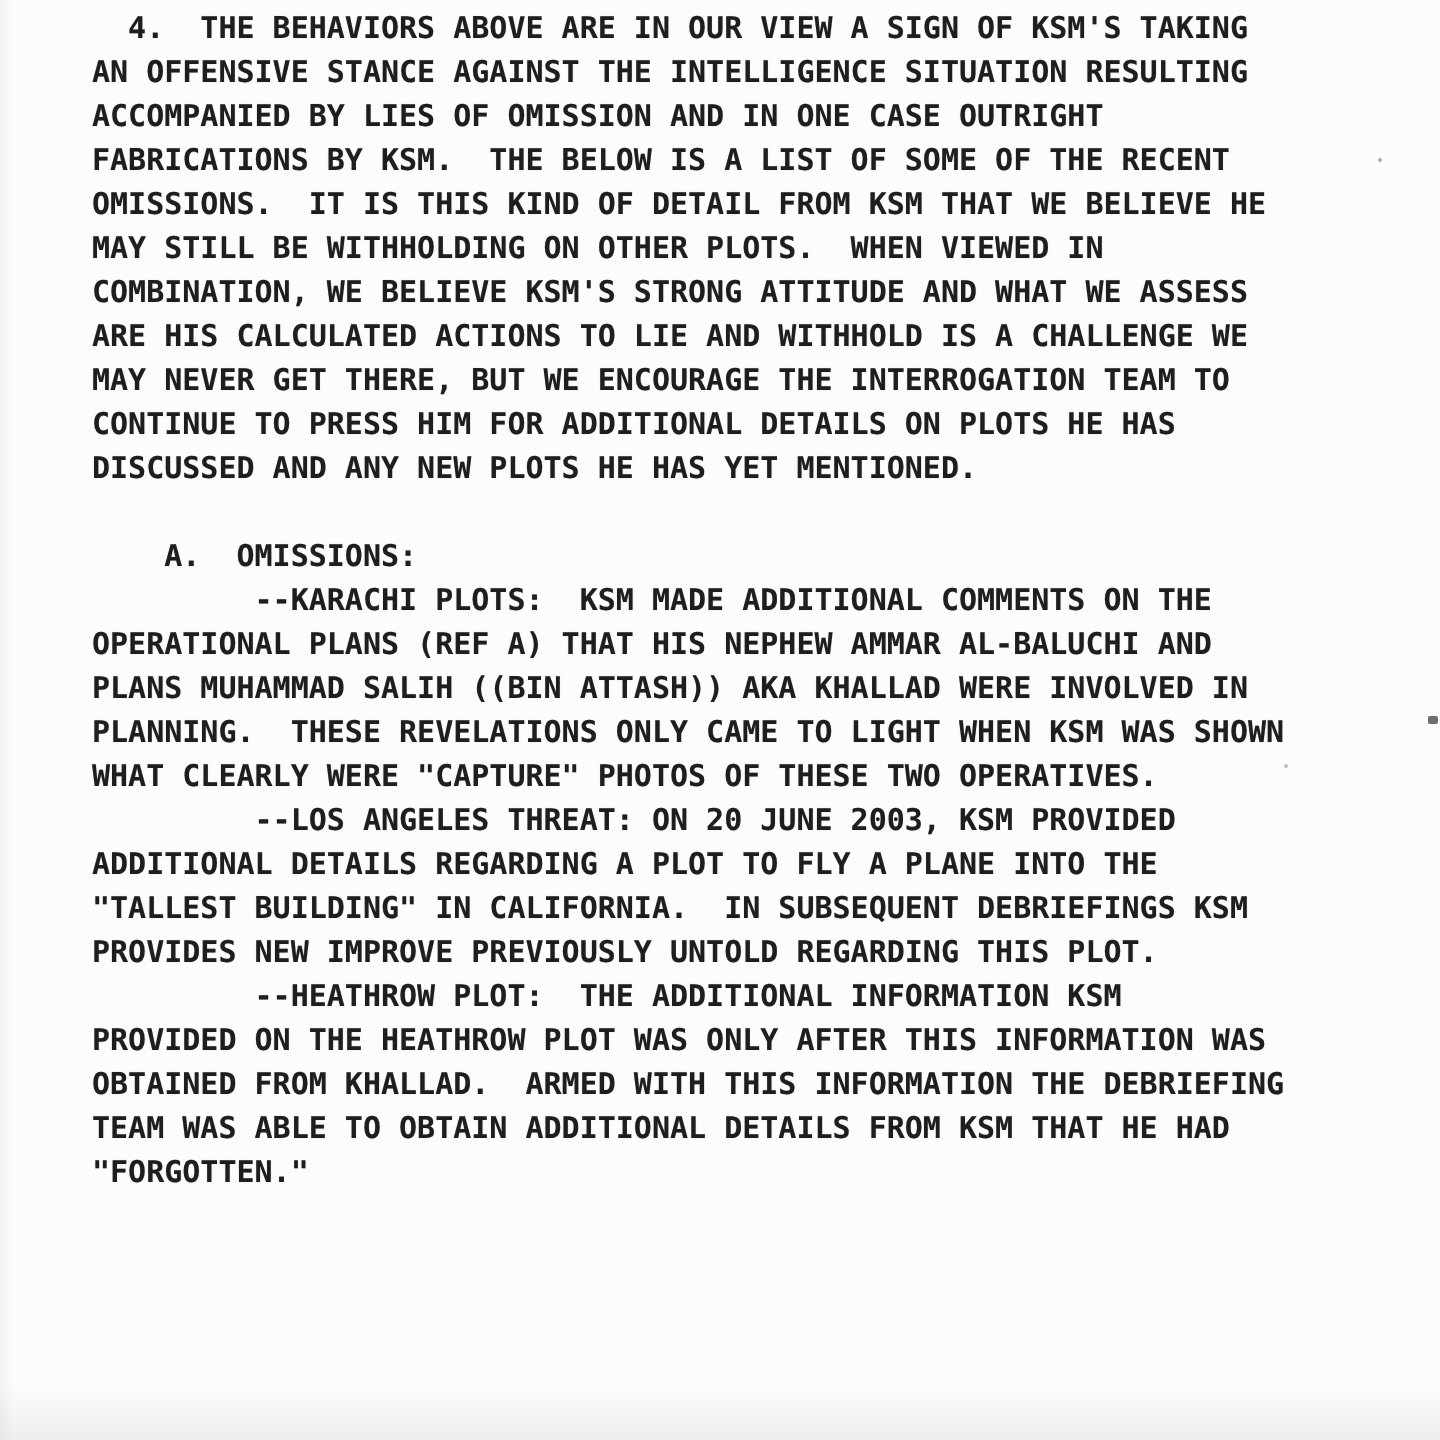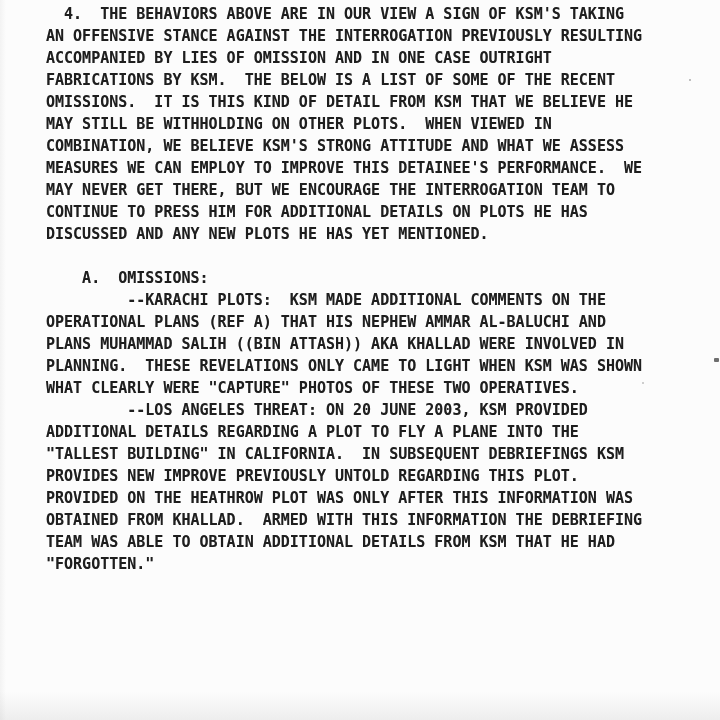--- a/index.html
+++ b/index.html
@@ -75,29 +75,29 @@
 </style>
 </head>
 <body>
 
 <div class="page">
 
   <div class="doc">
 
     <div>
       <div class="line">  4.  THE BEHAVIORS ABOVE ARE IN OUR VIEW A SIGN OF KSM'S TAKING</div>
-      <div class="line">AN OFFENSIVE STANCE AGAINST THE INTERROGATION PREVIOUSLY RESULTING</div>
+      <div class="line">AN OFFENSIVE STANCE AGAINST THE INTELLIGENCE SITUATION RESULTING</div>
       <div class="line">ACCOMPANIED BY LIES OF OMISSION AND IN ONE CASE OUTRIGHT</div>
       <div class="line">FABRICATIONS BY KSM.  THE BELOW IS A LIST OF SOME OF THE RECENT</div>
       <div class="line">OMISSIONS.  IT IS THIS KIND OF DETAIL FROM KSM THAT WE BELIEVE HE</div>
       <div class="line">MAY STILL BE WITHHOLDING ON OTHER PLOTS.  WHEN VIEWED IN</div>
       <div class="line">COMBINATION, WE BELIEVE KSM'S STRONG ATTITUDE AND WHAT WE ASSESS</div>
+      <div class="line">ARE HIS CALCULATED ACTIONS TO LIE AND WITHHOLD IS A CHALLENGE WE</div>
 
 
-      <div class="line">MEASURES WE CAN EMPLOY TO IMPROVE THIS DETAINEE'S PERFORMANCE.  WE</div>
       <div class="line">MAY NEVER GET THERE, BUT WE ENCOURAGE THE INTERROGATION TEAM TO</div>
       <div class="line">CONTINUE TO PRESS HIM FOR ADDITIONAL DETAILS ON PLOTS HE HAS</div>
       <div class="line">DISCUSSED AND ANY NEW PLOTS HE HAS YET MENTIONED.</div>
     </div>
 
     <div class="spacer"></div>
 
     <div>
       <div class="line">    A.  OMISSIONS:</div>
 
@@ -105,20 +105,21 @@
       <div class="line">OPERATIONAL PLANS (REF A) THAT HIS NEPHEW AMMAR AL-BALUCHI AND</div>
       <div class="line">PLANS MUHAMMAD SALIH ((BIN ATTASH)) AKA KHALLAD WERE INVOLVED IN</div>
       <div class="line">PLANNING.  THESE REVELATIONS ONLY CAME TO LIGHT WHEN KSM WAS SHOWN</div>
       <div class="line">WHAT CLEARLY WERE "CAPTURE" PHOTOS OF THESE TWO OPERATIVES.</div>
 
       <div class="line">         --LOS ANGELES THREAT: ON 20 JUNE 2003, KSM PROVIDED</div>
       <div class="line">ADDITIONAL DETAILS REGARDING A PLOT TO FLY A PLANE INTO THE</div>
       <div class="line">"TALLEST BUILDING" IN CALIFORNIA.  IN SUBSEQUENT DEBRIEFINGS KSM</div>
       <div class="line">PROVIDES NEW IMPROVE PREVIOUSLY UNTOLD REGARDING THIS PLOT.</div>
 
+      <div class="line">         --HEATHROW PLOT:  THE ADDITIONAL INFORMATION KSM</div>
       <div class="line">PROVIDED ON THE HEATHROW PLOT WAS ONLY AFTER THIS INFORMATION WAS</div>
       <div class="line">OBTAINED FROM KHALLAD.  ARMED WITH THIS INFORMATION THE DEBRIEFING</div>
       <div class="line">TEAM WAS ABLE TO OBTAIN ADDITIONAL DETAILS FROM KSM THAT HE HAD</div>
       <div class="line">"FORGOTTEN."</div>
     </div>
 
   </div>
 
   <div class="speck speck-a"></div>
   <div class="speck speck-b"></div>

